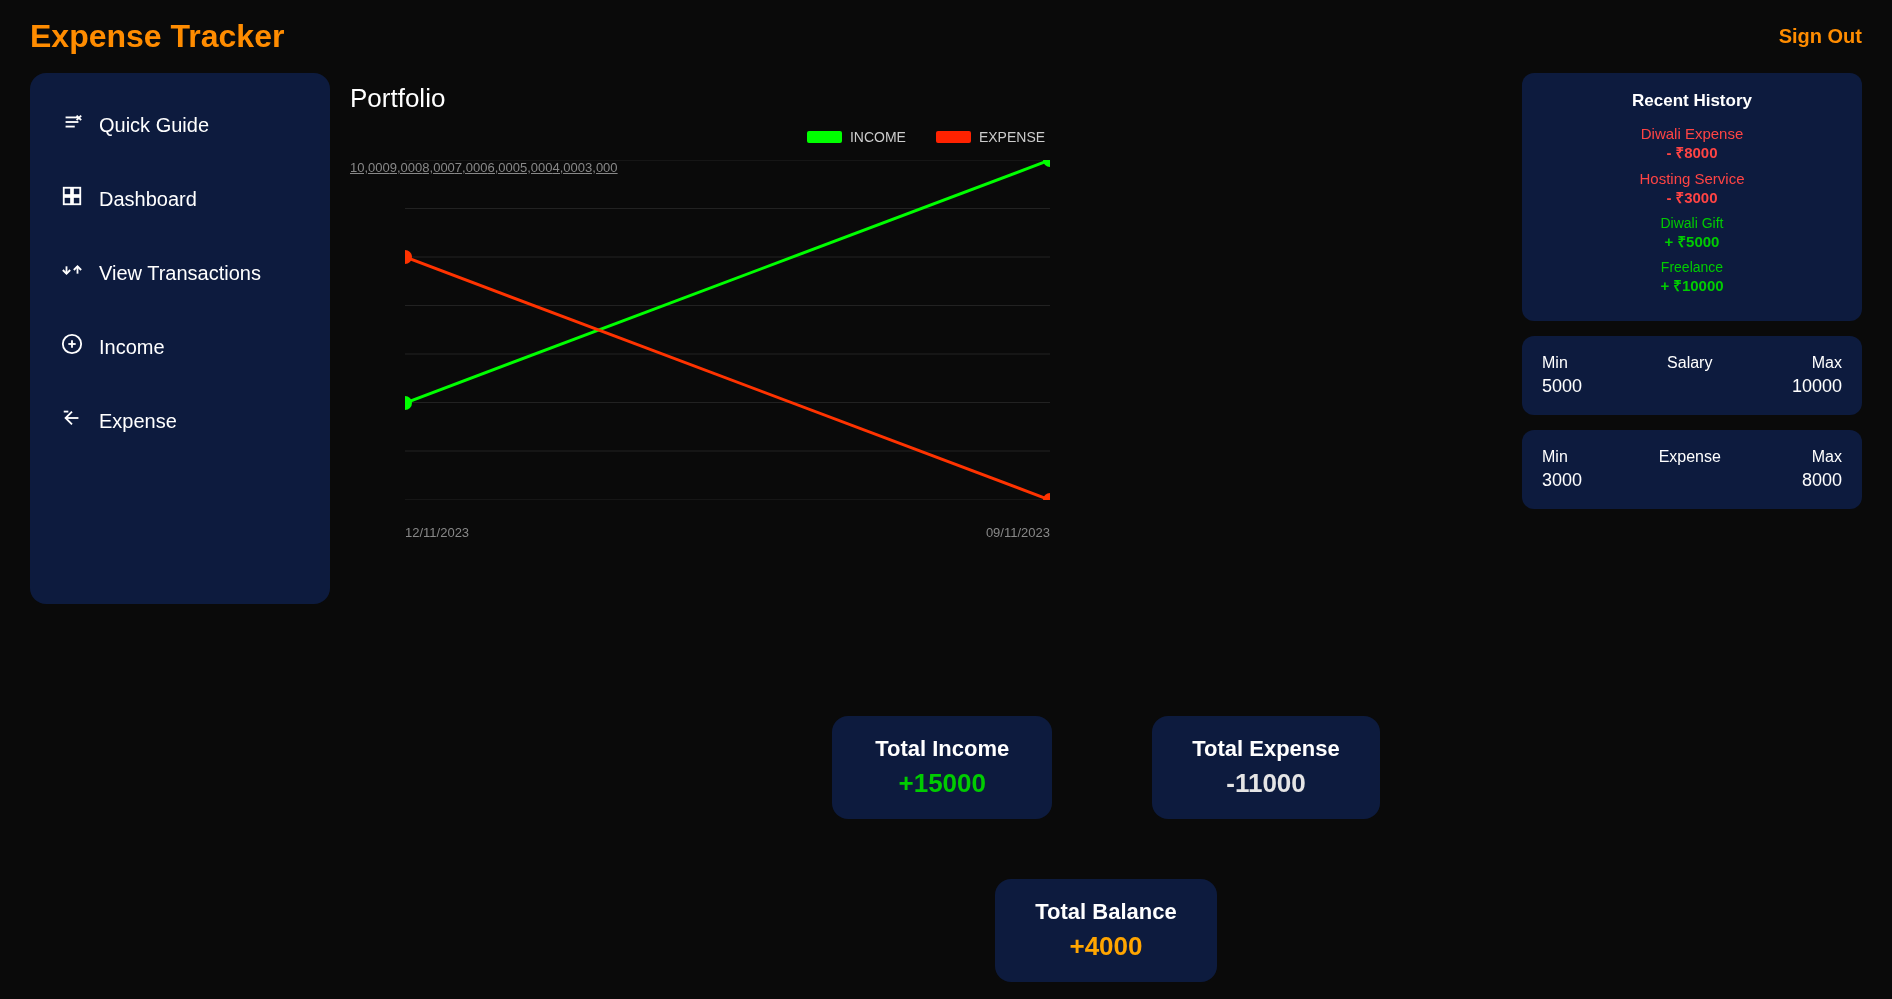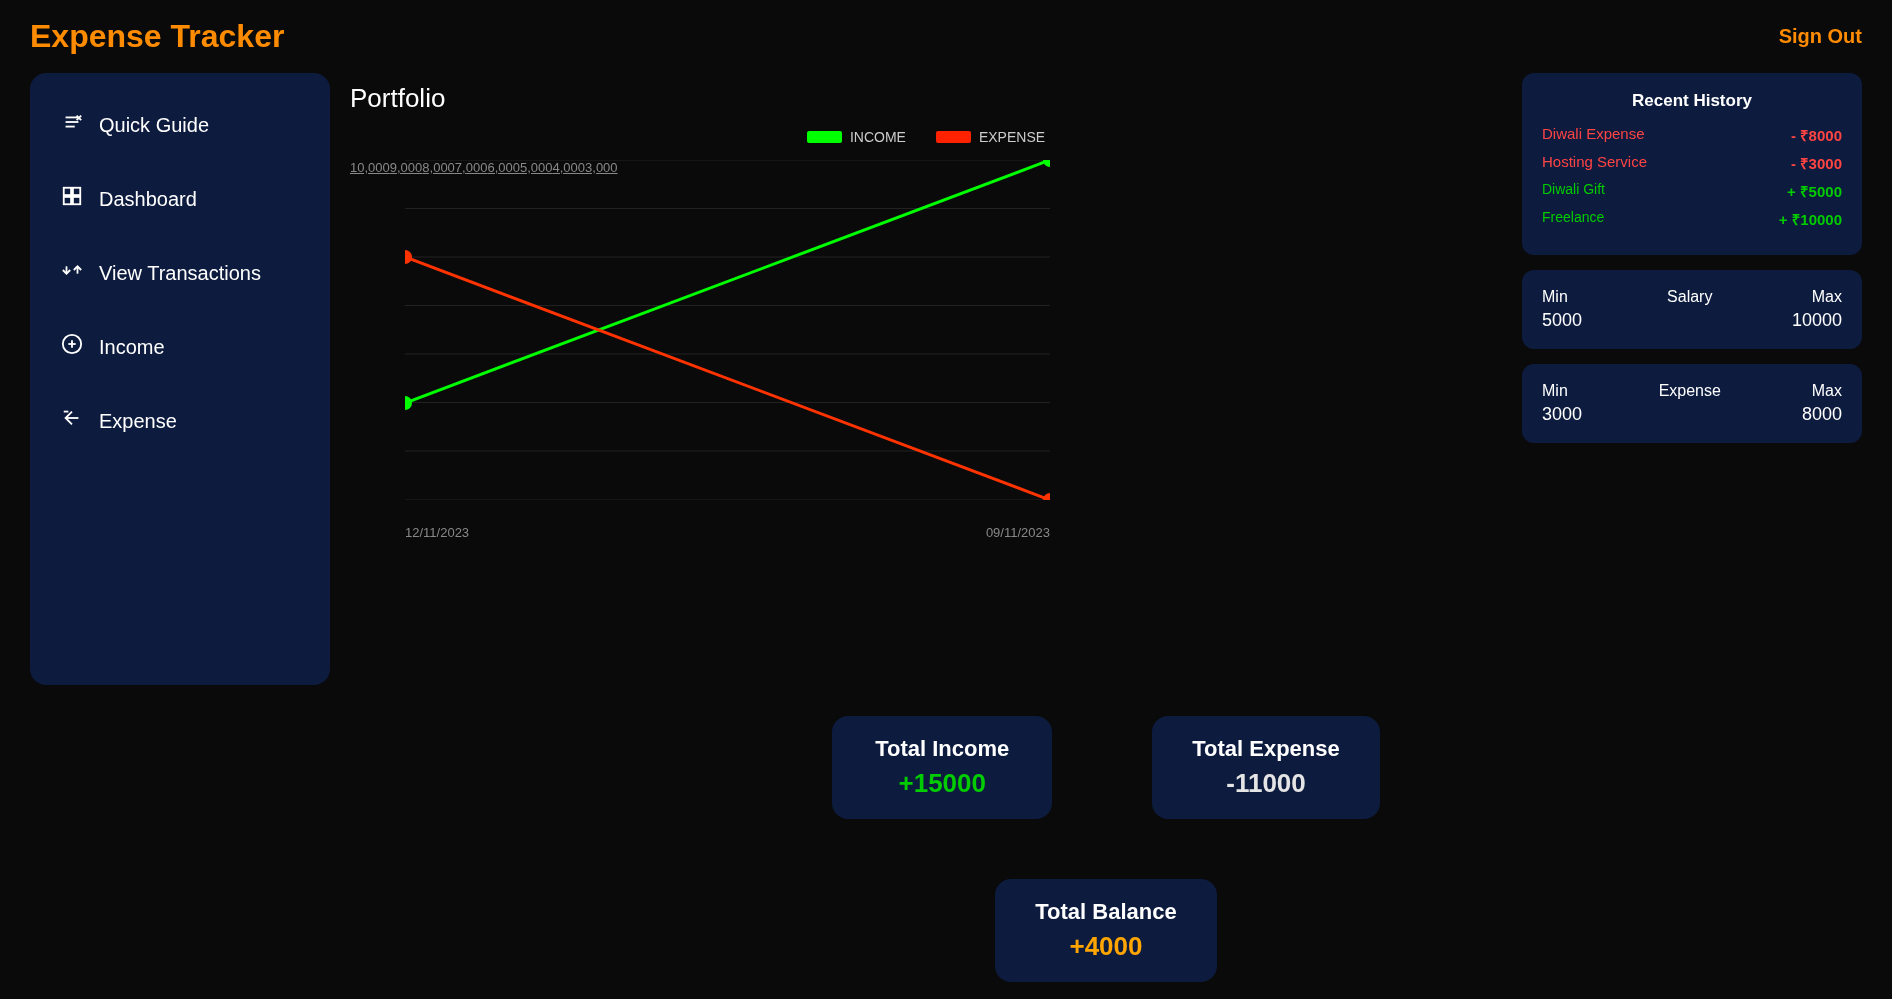--- a/index.html
+++ b/index.html
@@ -43,21 +43,21 @@
     
     .sidebar {
       background: #0d1b3e;
       border-radius: 16px;
       padding: 20px 15px;
       width: 300px;
       min-width: 300px;
       display: flex;
       flex-direction: column;
       gap: 10px;
-      height: 612px;
+      height: 531px;
       align-self: flex-start;
     }
     .sidebar-item {
       display: flex;
       align-items: center;
       gap: 16px;
       padding: 18px 16px;
       border-radius: 8px;
       cursor: pointer;
       font-size: 20px;
@@ -171,21 +171,23 @@
     .recent-history-title {
       font-size: 17px;
       font-weight: bold;
       color: #fff;
       text-align: center;
       margin-bottom: 14px;
     }
     .history-row {
       display: flex;
       justify-content: space-between;
+      align-items: center;
       margin-bottom: 8px;
+      flex-direction: column;
     }
     .history-name-expense { color: #ff4444; font-size: 15px; }
     .history-name-income { color: #00cc00; font-size: 14px; }
     .history-amount-expense { color: #ff4444; font-size: 15px; font-weight: bold; }
     .history-amount-income { color: #00cc00; font-size: 15px; font-weight: bold; }
 
     .stat-card {
       background: #0d1b3e;
       border-radius: 12px;
       padding: 18px 20px;

